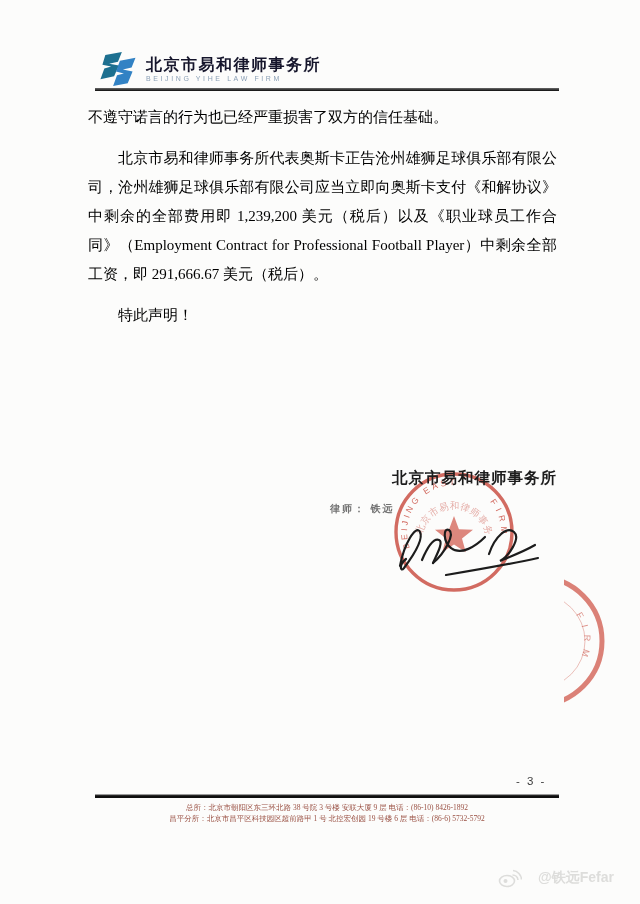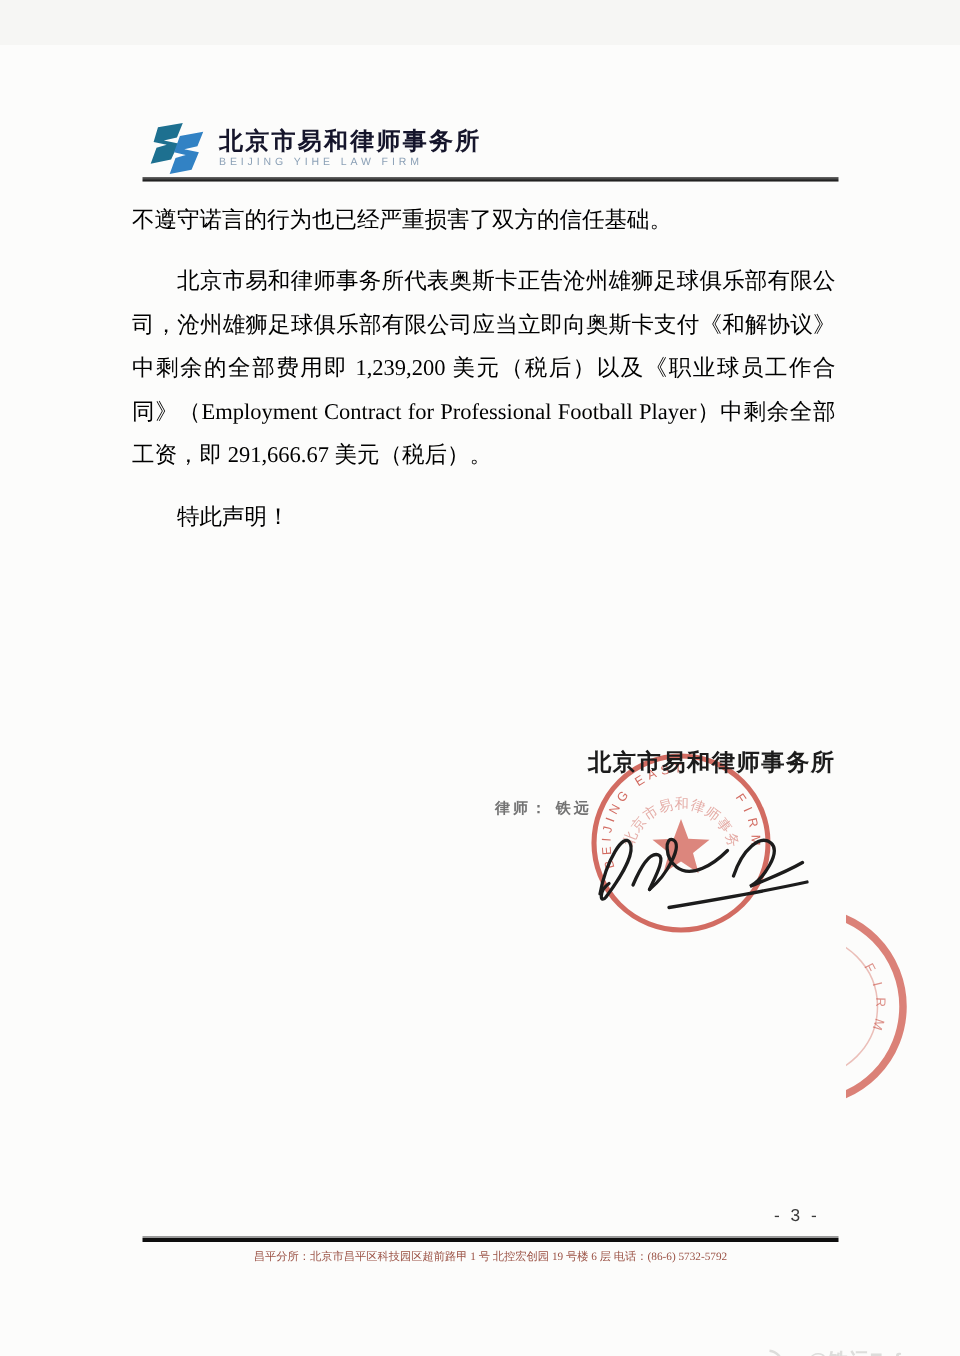--- a/index.html
+++ b/index.html
@@ -5,21 +5,20 @@
   html,body{margin:0;padding:0;}
   body{
     width:640px;height:904px;
     background:#f6f6f4;
     font-family:"Liberation Serif","DejaVu Serif",serif;
     position:relative;overflow:hidden;
   }
   #letter-page{
     position:absolute;inset:0;
     background:#fcfcfb;
-    margin-top:30px;
   }
   
   .header{position:absolute;left:96px;top:51px;display:flex;align-items:center;gap:8px;}
   .logo-mark{width:42px;height:37px;flex:0 0 auto;}
   .logo-names{display:flex;flex-direction:column;}
   .firm-cn{font-size:16px;font-weight:bold;color:#15152b;letter-spacing:1.5px;line-height:18px;font-family:"Liberation Sans","DejaVu Sans",sans-serif;}
   .firm-en{font-size:7px;color:#8ba0b6;letter-spacing:2.6px;line-height:10px;font-family:"Liberation Sans","DejaVu Sans",sans-serif;}
   .header-rule{position:absolute;left:95px;top:88px;width:464px;height:3px;
     background:linear-gradient(#6a6a6a,#0c0c0c);}
   
@@ -122,20 +121,21 @@
       <path d="M34,48 C40,34 46,26 51,28 C56,30 48,44 45,51"></path>
       <path d="M45,51 C57,41 67,22 61,18 C55,15 55,30 63,36 C73,44 88,34 97,25"></path>
       <path d="M101,42 C107,24 119,14 126,20 C133,26 121,44 112,49 C121,45 135,40 147,33"></path>
       <path d="M58,63 C88,58 118,53 150,46"></path>
     </g>
   </svg>
 
   <div class="page-number">- 3 -</div>
   <div class="footer-rule"></div>
   <div class="footer-text">
+    <div>总所：北京市朝阳区东三环北路 38 号院 3 号楼 安联大厦 9 层  电话：(86-10) 8426-1892</div>
     <div>昌平分所：北京市昌平区科技园区超前路甲 1 号 北控宏创园 19 号楼 6 层  电话：(86-6) 5732-5792</div>
   </div>
 
   <div class="watermark">
     <svg width="24" height="20" viewBox="0 0 24 20">
       <g fill="none" stroke="#dddddb" stroke-width="1.6">
         <ellipse cx="9" cy="13" rx="7.5" ry="5.5"></ellipse>
         <circle cx="7.5" cy="13" r="2" fill="#dddddb" stroke="none"></circle>
         <path d="M14.5,7 A5.5,5.5 0 0 1 20,12"></path>
         <path d="M15,2.5 A9.5,9.5 0 0 1 23.5,11.5"></path>

